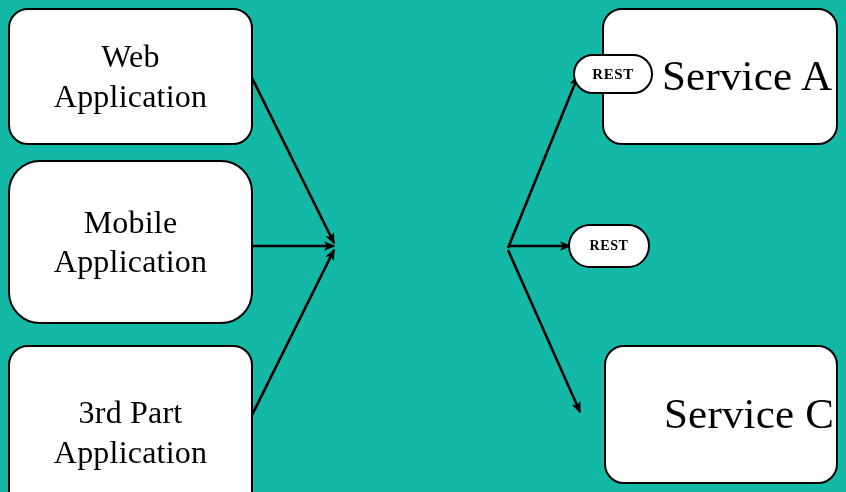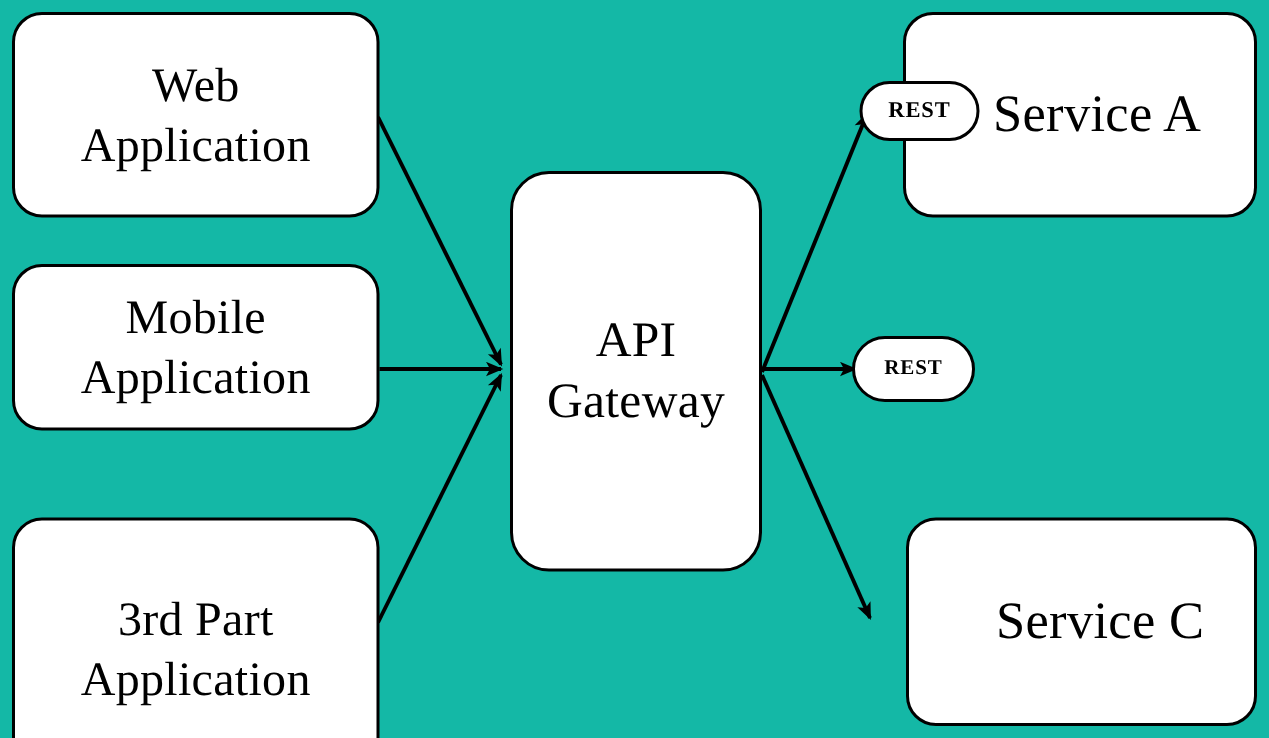--- a/index.html
+++ b/index.html
@@ -38,21 +38,21 @@
     font-size: 33px;
     line-height: 1.22;
     color: #000000;
     letter-spacing: 0.2px;
     white-space: pre-line;
   }
   .node-label.left-stack {
     font-size: 32px;
   }
   .node-label.svc {
-    font-size: 35px;
+    font-size: 43px;
   }
   .svc-box {
     justify-content: flex-start;
     padding-left: 58px;
   }
   .proto-pill {
     position: absolute;
     box-sizing: border-box;
     border: 2.5px solid #000000;
     border-radius: 999px;
@@ -107,34 +107,30 @@
     <g>
       <line x1="508" y1="250" x2="580" y2="412" stroke="#000000" stroke-width="2.6" marker-end="url(#arrowFilled)"></line>
     </g>
   </svg>
 
   <div class="node-box" style="left:8px; top:8px; width:245px; height:137px;">
     <div class="node-label left-stack">Web
 Application</div>
   </div>
 
-  <div class="node-box" style="left:8px; top:176px; width:245px; height:111px;">
+  <div class="node-box" style="left:8px; top:160px; width:245px; height:164px;border-radius:32px;">
     <div class="node-label left-stack">Mobile
 Application</div>
   </div>
 
   <div class="node-box" style="left:8px; top:345px; width:245px; height:175px;">
     <div class="node-label left-stack">3rd Part
 Application</div>
   </div>
 
-  <div class="node-box" style="left:340px; top:114px; width:168px; height:267px; border-radius:26px;">
-    <div class="node-label">API
-Gateway</div>
-  </div>
 
   <div class="node-box svc-box" style="left:602px; top:8px; width:236px; height:137px;">
     <div class="node-label svc">Service A</div>
   </div>
   <div class="proto-pill" style="left:573px; top:54px; width:80px; height:40px;">
     <span class="proto-label">REST</span>
   </div>
 
   <div class="proto-pill" style="left:568px; top:224px; width:82px; height:44px;">
     <span class="proto-label small">REST</span>

